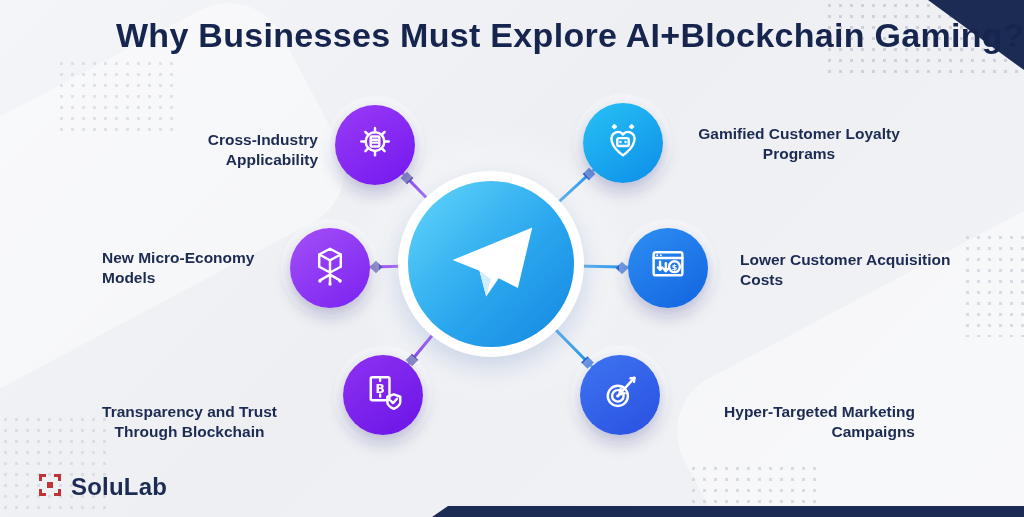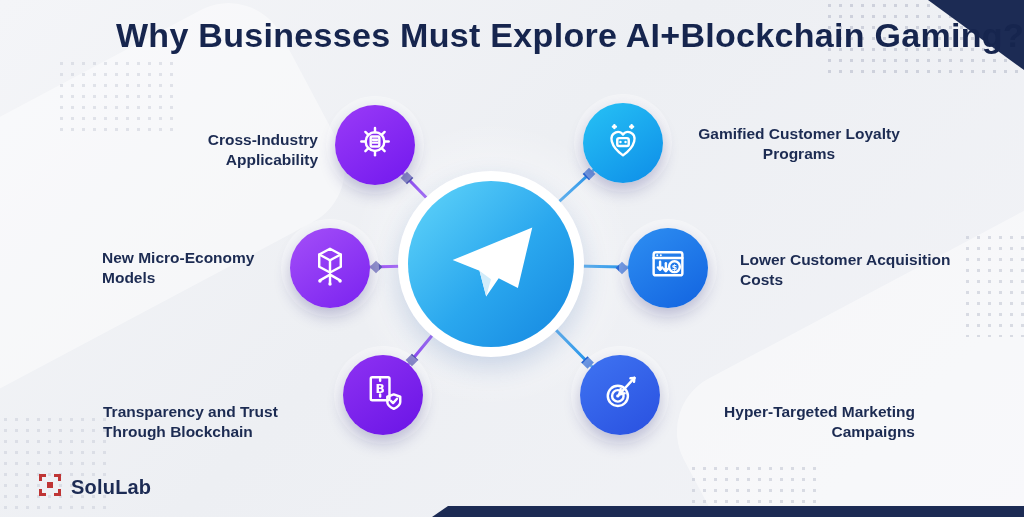--- a/index.html
+++ b/index.html
@@ -59,27 +59,27 @@
   .n-c{left:343px;top:355px;background:linear-gradient(145deg,#8e32f2,#6a14e6);}
   .n-d{left:583px;top:103px;background:linear-gradient(145deg,#27c2f5,#0d8de8);}
   .n-e{left:628px;top:228px;background:linear-gradient(145deg,#2e8ff2,#1263e0);}
   .n-f{left:580px;top:355px;background:linear-gradient(145deg,#3f74f2,#2950e0);}
   
   .label{
     position:absolute;font-weight:bold;color:#1c2b52;font-size:15.5px;line-height:1.3;z-index:3;
   }
   .lab-a{right:706px;top:130px;width:175px;text-align:right;}
   .lab-b{right:752px;top:248px;width:170px;text-align:left;}
-  .lab-c{right:716px;top:402px;width:205px;text-align:left;}
+  .lab-c{right:732px;top:402px;width:205px;text-align:center;}
   .lab-d{left:683px;top:124px;width:232px;text-align:center;}
   .lab-e{left:740px;top:250px;width:242px;text-align:left;}
   .lab-f{left:683px;top:402px;width:232px;text-align:right;}
   
   .brand{position:absolute;left:38px;bottom:16px;display:flex;align-items:center;gap:9px;z-index:3;}
-  .brand-name{font-size:20px;font-weight:bold;color:#1c2b54;letter-spacing:.2px;}
+  .brand-name{font-size:24px;font-weight:bold;color:#1c2b54;letter-spacing:.2px;}
   svg text{font-family:"DejaVu Sans",sans-serif;}
 </style>
 </head>
 <body>
 
 <div class="sheen sheen1"></div>
 <div class="sheen sheen2"></div>
 <div class="dots dots-tr"></div>
 <div class="dots dots-l"></div>
 <div class="dots dots-bl"></div>

